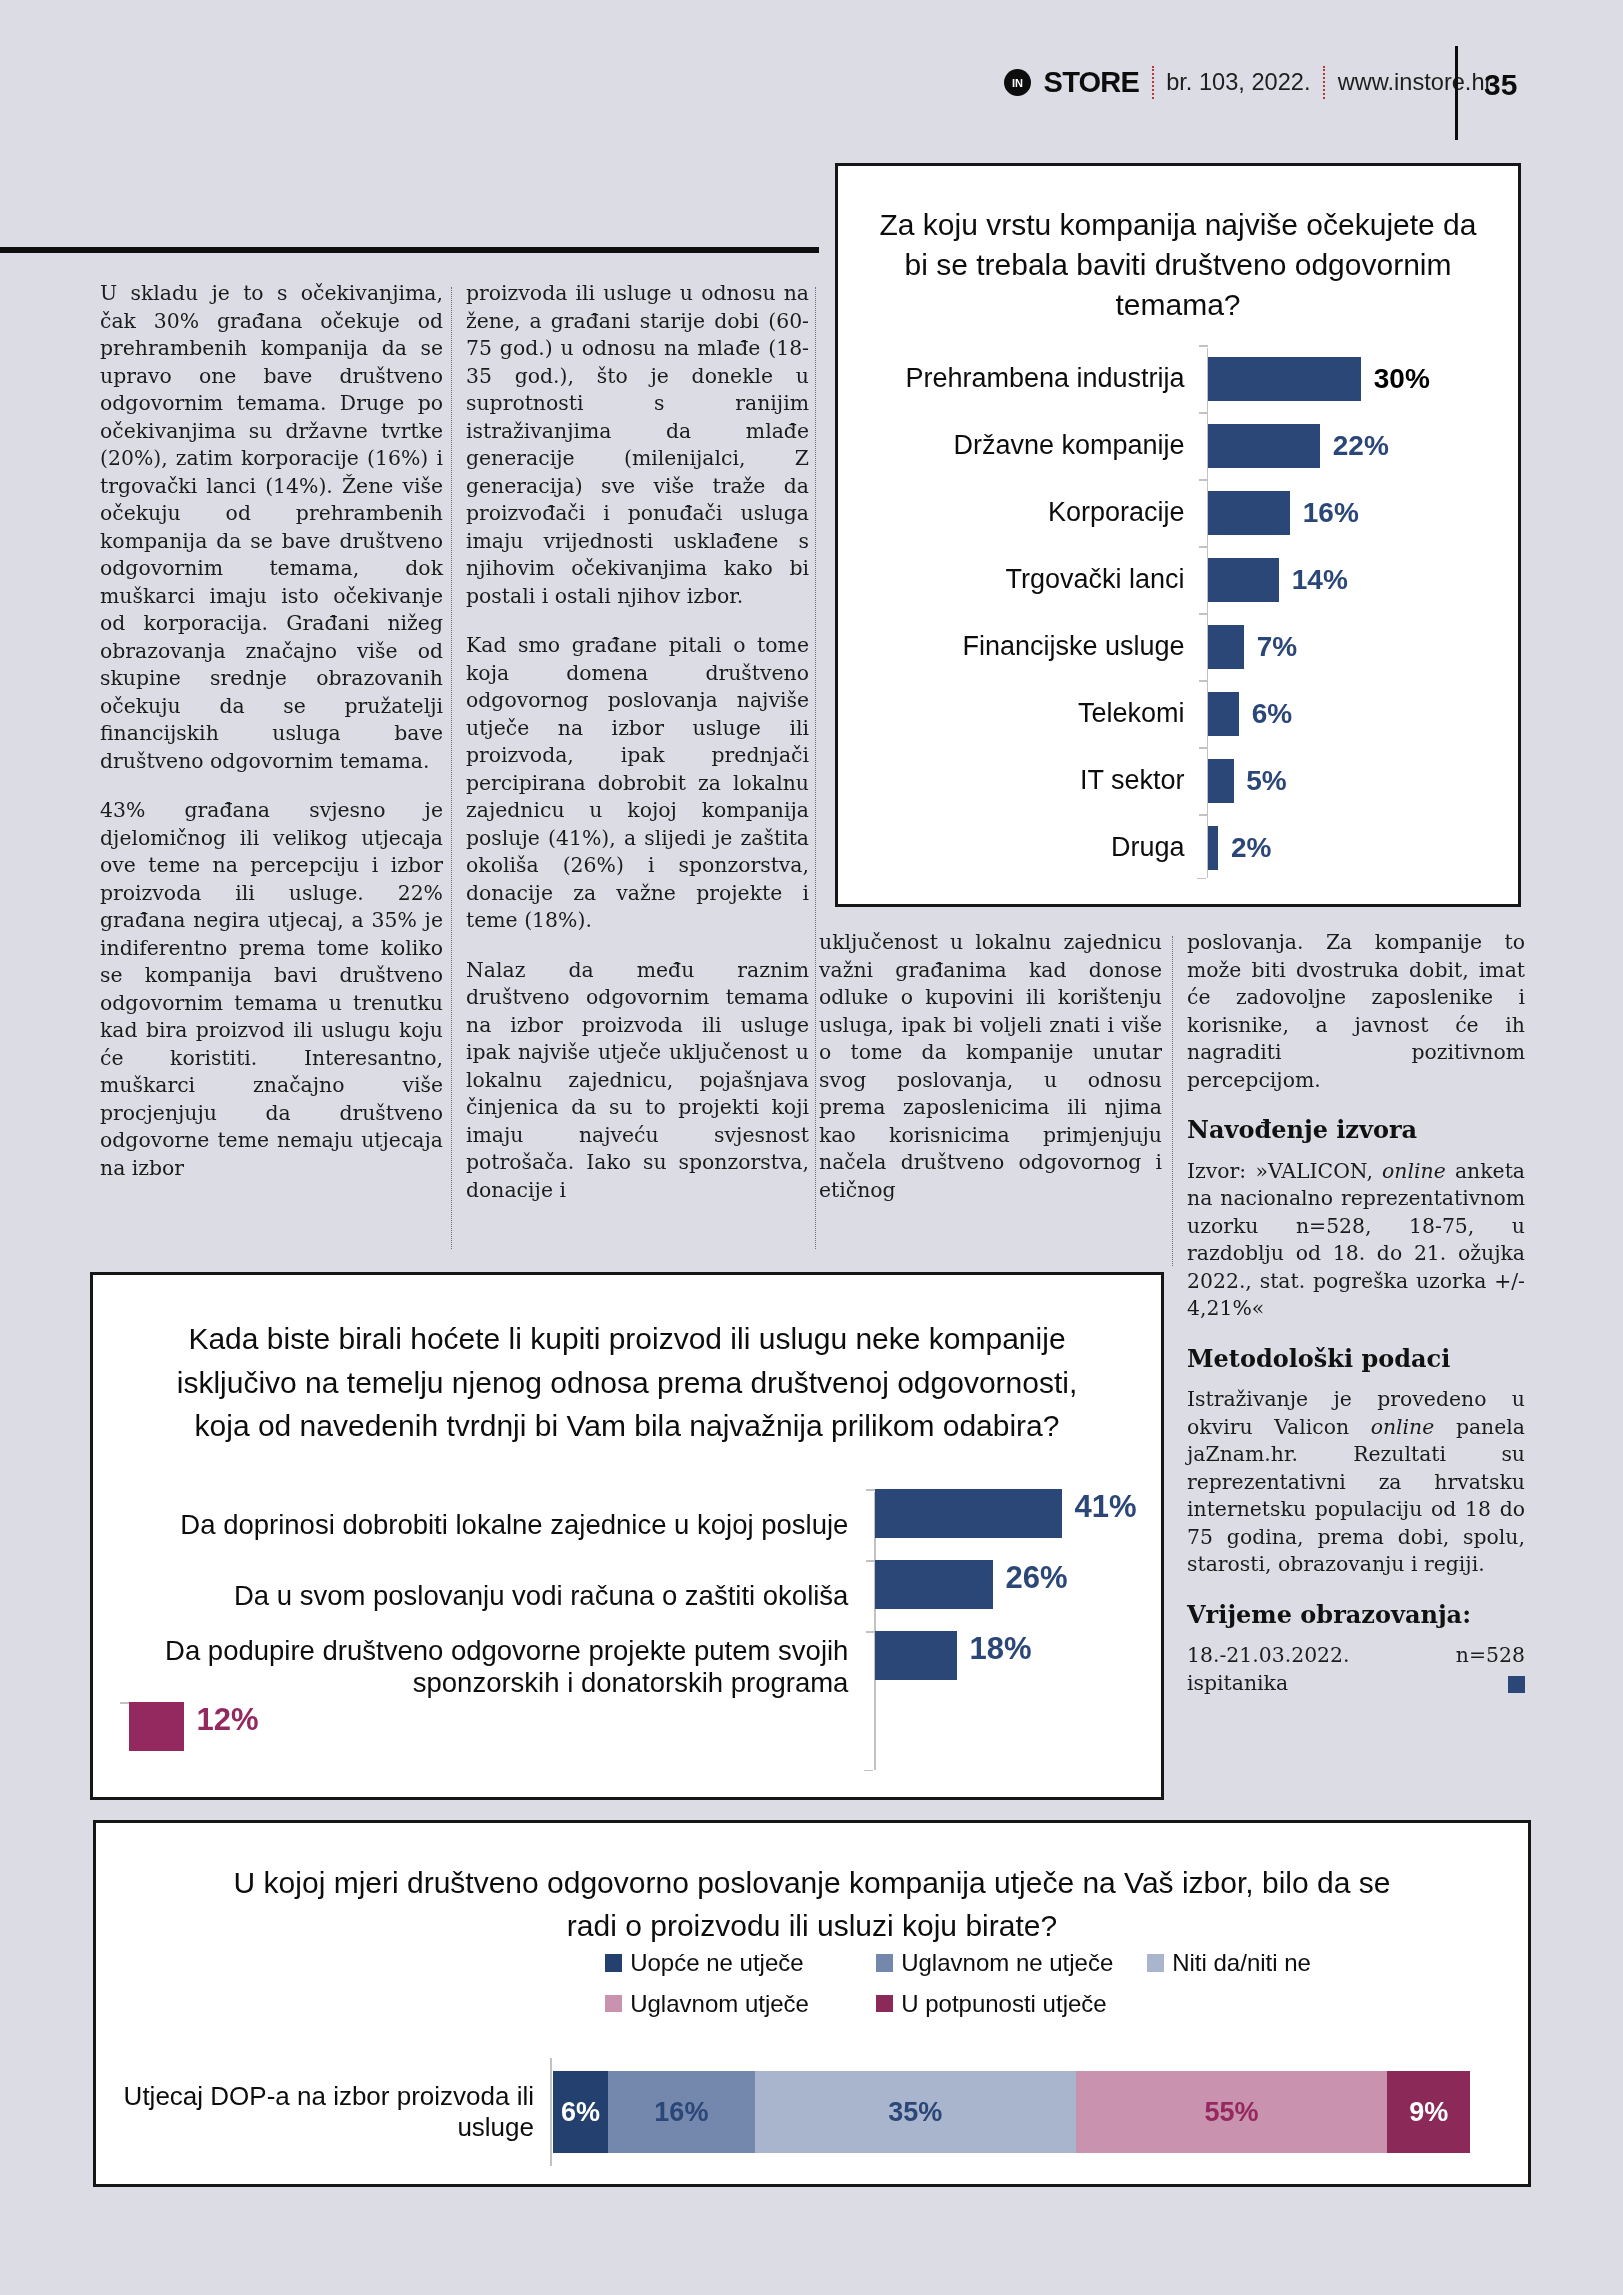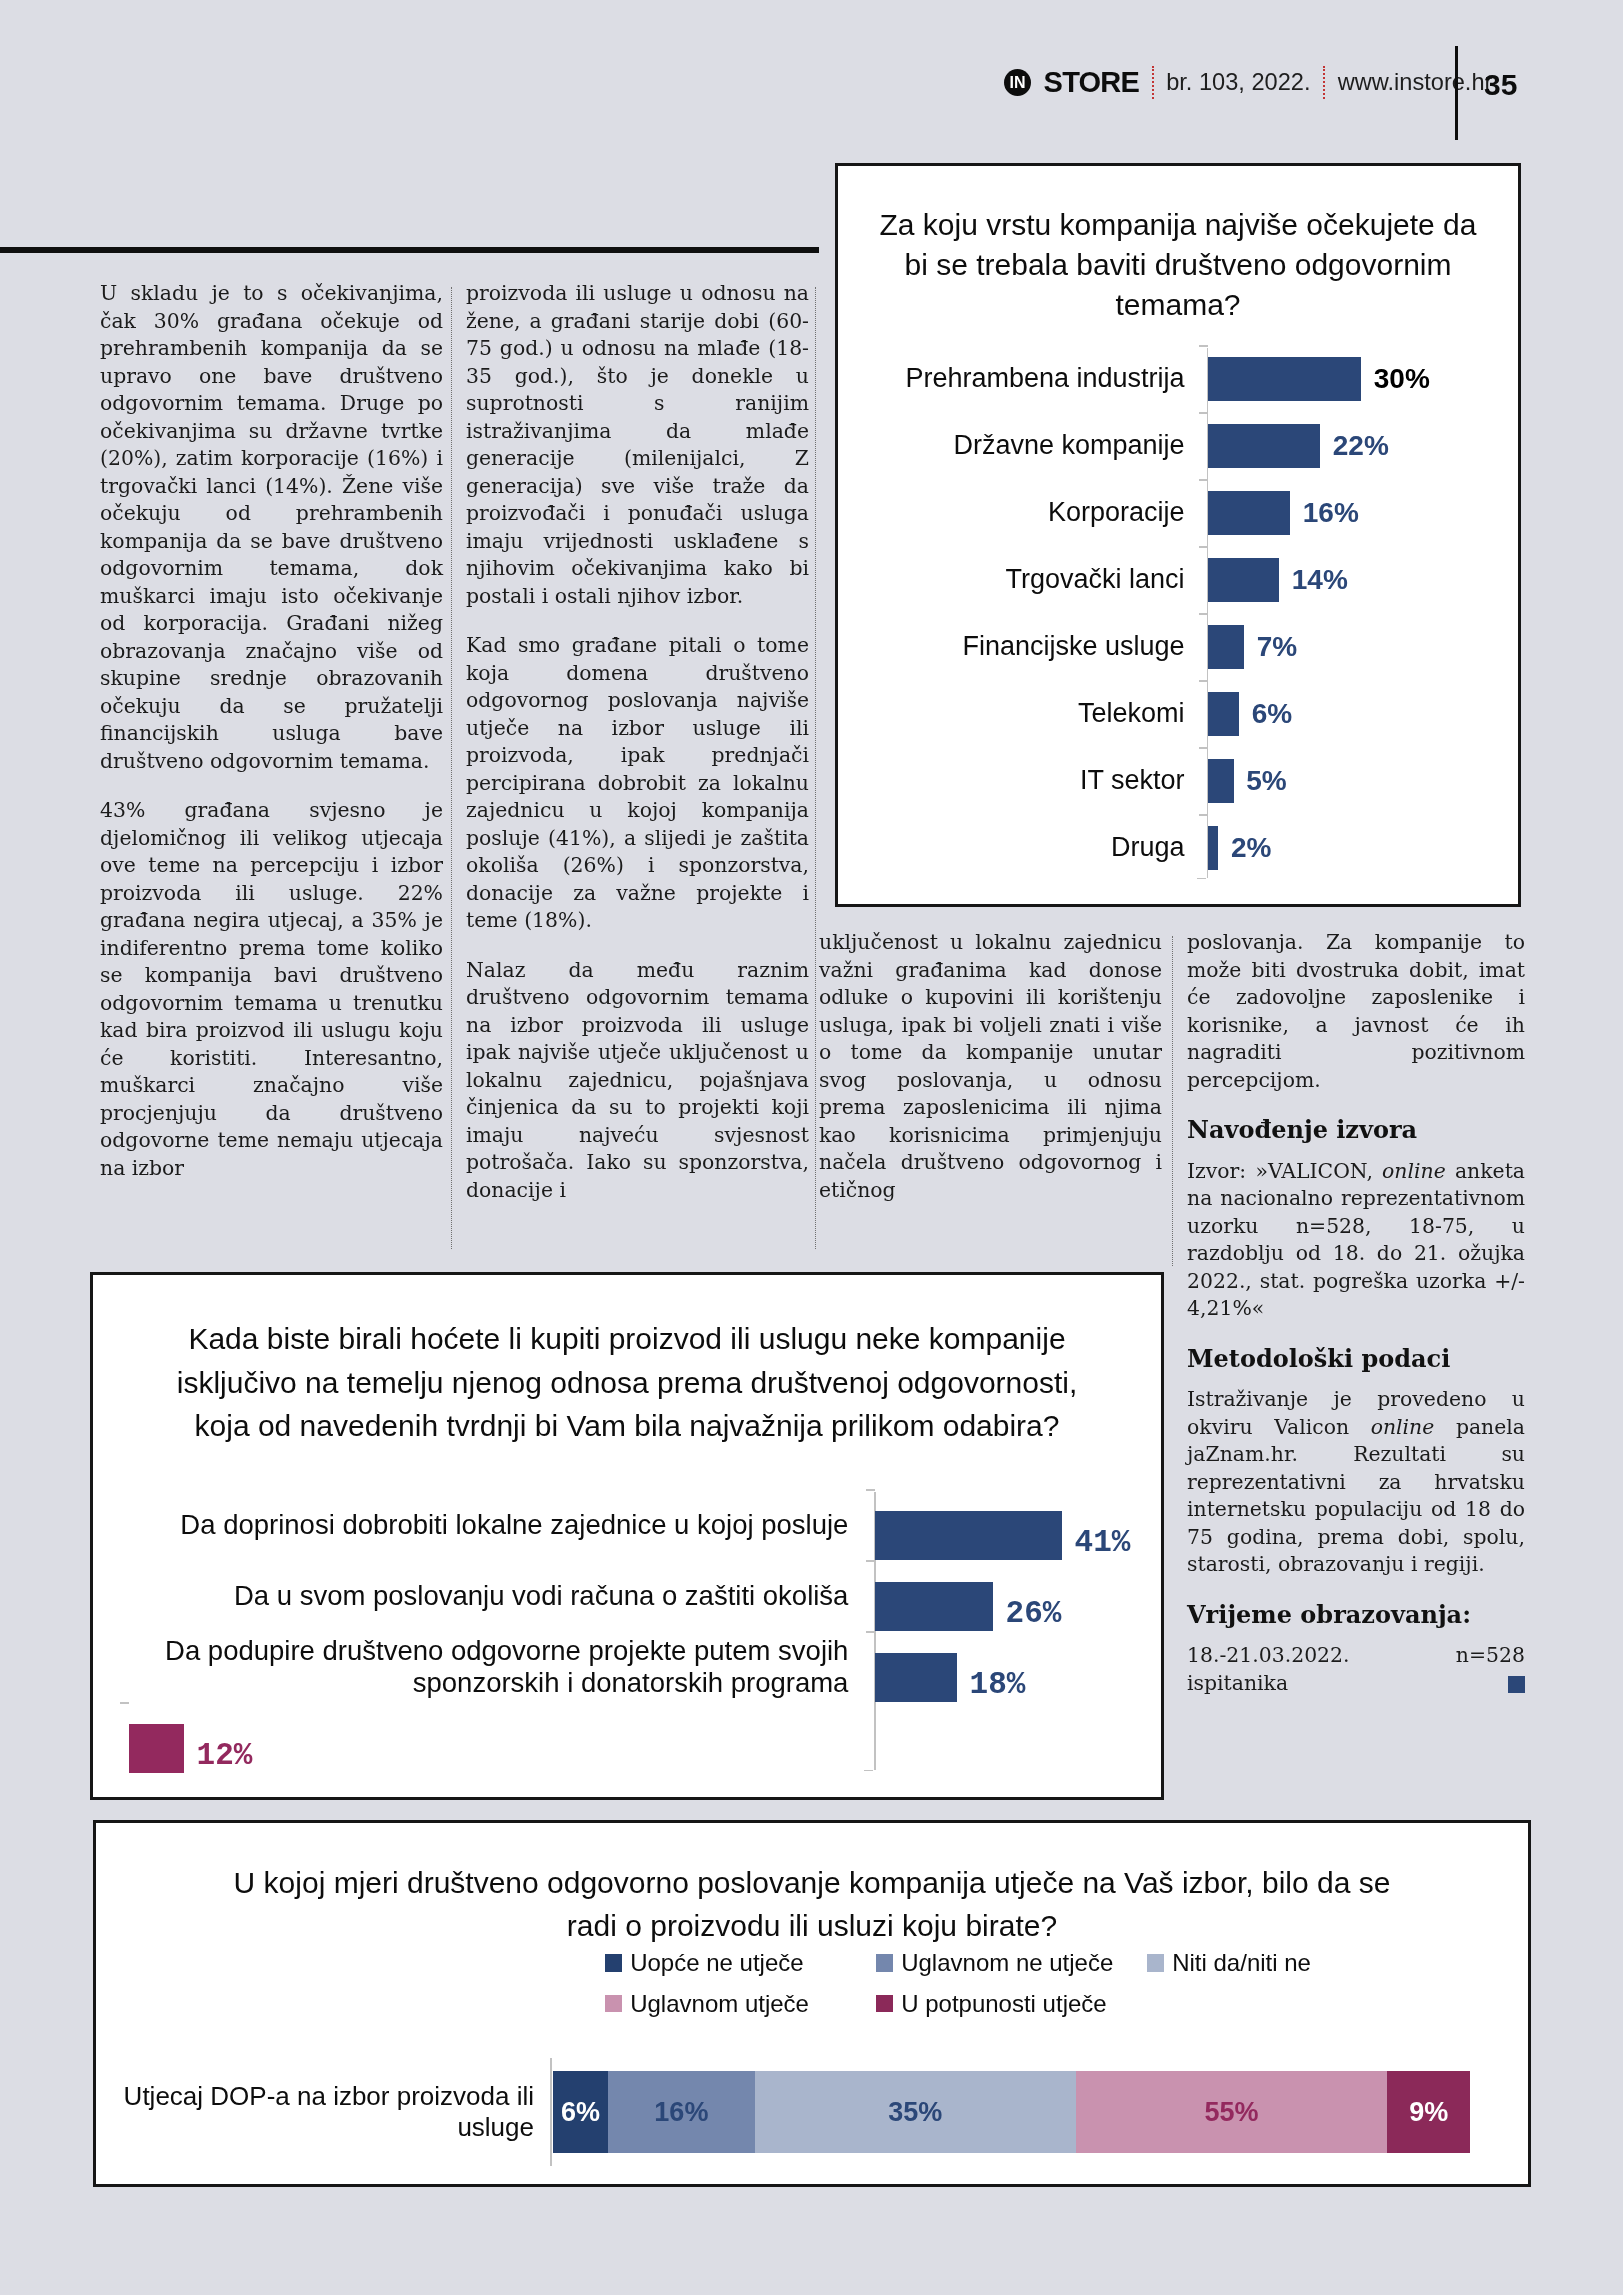--- a/index.html
+++ b/index.html
@@ -15,21 +15,21 @@
   
   .hdr-row {
     position: absolute; left: 1004px; top: 66px;
     display: flex; align-items: center; gap: 12.6px;
     font-family: "Liberation Sans", sans-serif;
   }
   .logo-circle {
     width: 27px; height: 27px; border-radius: 50%;
     background: #0d0d0d; color: #fff;
     display: flex; align-items: center; justify-content: center;
-    font-size: 16px; font-weight: bold; letter-spacing: 0;
+    font-size: 11px; font-weight: bold; letter-spacing: 0;
   }
   .logo-store { font-size: 29px; font-weight: 900; letter-spacing: -0.8px; color:#0d0d0d; }
   .hdr-sep { height: 33px; width: 0; border-left: 2.4px dotted #c23434; }
   .hdr-text { font-size: 23.6px; color: #1e1e1e; }
   .hdr-vline { position:absolute; left:1455px; top:46px; width:3.1px; height:94px; background:#0d0d0d; }
   .hdr-page { position:absolute; left:1484px; top:68px; font-family:"Liberation Sans",sans-serif; font-size:30px; font-weight:800; color:#0d0d0d; }
   .top-rule { position:absolute; left:0; top:247px; width:819px; height:6.3px; background:#0f0f0f; }
 
   
   .textcol { position:absolute; width:343px; font-size:20.4px; line-height:27.5px; text-align:justify; }
@@ -65,21 +65,21 @@
   .c1bar  { height:44px; }
   .c1pct  { margin-left:12.6px; font-size:28px; font-weight:bold; }
 
   #chart2 { left:90px; top:1272px; width:1074px; height:528px; }
   #chart2 .cb-title { margin:42px 53px 0; line-height:1.45; }
   #c2rows { position:absolute; left:22px; top:214px; right:19px; }
   #c2rows::before { content:''; position:absolute; left:759px; top:3.1px; bottom:3.1px; width:1.6px; background:#c2c2c2; }
   #c2rows::after  { content:''; position:absolute; left:749px; bottom:1.6px; width:9.4px; height:1.6px; background:#c2c2c2; }
   .c2row  { display:flex; align-items:center; height:71px; }
   .c2label{ width:746px; text-align:right; padding-right:12.6px; font-size:27.5px; line-height:1.13; }
-  .c2zone { position:relative; flex:1; display:flex; align-items:flex-end; height:100%; margin-left:14px;font-family:Liberation Mono, monospace; }
+  .c2zone { position:relative; flex:1; display:flex; align-items:flex-start; height:100%; margin-left:14px; }
   .c2zone::before { content:''; position:absolute; left:-9.4px; top:0; width:9.4px; height:1.6px; background:#c2c2c2; }
   .c2bar  { height:49px; }
   .c2pct  { margin-left:12.6px; font-size:31px; font-weight:bold; }
 
   #chart3 { left:93px; top:1820px; width:1438px; height:367px; }
   #chart3 .cb-title { margin:39px 118px 0; line-height:1.42; }
   #c3legend { position:absolute; left:509px; top:126px; }
   .legrow  { display:flex; margin-bottom:12.6px; }
   .legitem { display:flex; align-items:center; width:271px; }
   .legsq   { width:17.3px; height:17.3px; margin-right:7.9px; flex:none; }

